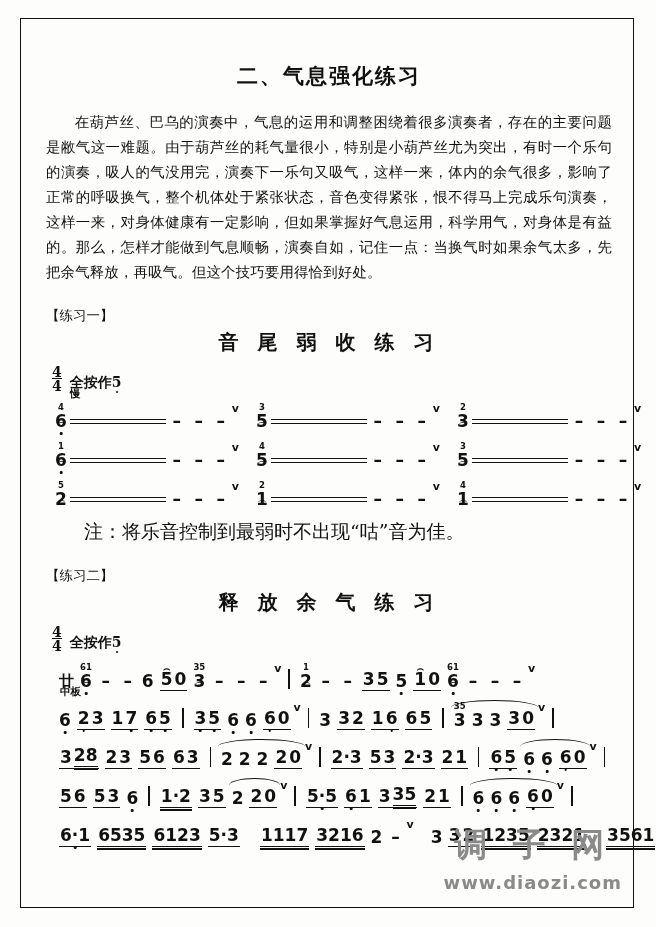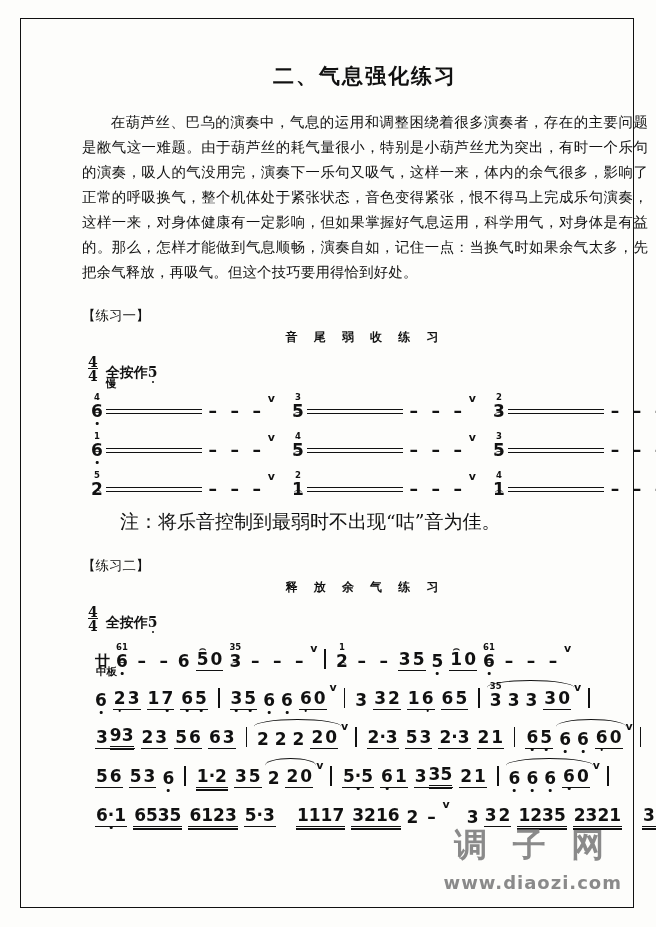--- a/index.html
+++ b/index.html
@@ -20,21 +20,20 @@
     left:20px;top:18px;
     width:614px;height:890px;
     border:1.5px solid #111;
     box-sizing:border-box;
   }
   .inner{
     position:absolute;
     left:46px;top:44px;
     width:566px;
     box-sizing:border-box;
-    margin-left:36px;
   }
 
   
   .sec-title{
     text-align:center;
     font-family:"DejaVu Serif","Liberation Serif",serif;
     font-weight:bold;
     font-size:21px;
     letter-spacing:2px;
     margin:18px 0 20px 0;
@@ -52,21 +51,21 @@
   .ex-label{
     font-family:"DejaVu Serif","Liberation Serif",serif;
     font-weight:normal;
     font-size:13.5px;
     margin:22px 0 2px 0;
   }
   .ex-title{
     text-align:center;
     font-family:"DejaVu Serif","Liberation Serif",serif;
     font-weight:bold;
-    font-size:12px;
+    font-size:20px;
     letter-spacing:6px;
     margin:4px 0 10px 0;
   }
   .note-line{
     font-family:"DejaVu Serif","Liberation Serif",serif;
     font-size:19px;
     margin:10px 0 0 38px;
   }
 
   
@@ -470,21 +469,21 @@
           <span class="n">0</span>
         </span>
       </span>
       <span class="vtop" style="position:relative;top:-16px;">v</span>
       <span class="bar"></span>
     </div>
 
     <div class="stave" style="margin-left:10px;">
       <span class="grp beam1">
         <span class="n">3</span>
-        <span class="n beam2">93</span>
+        <span class="n beam2">28</span>
       </span>
       <span class="grp beam1">
         <span class="n">2</span>
         <span class="n">3</span>
       </span>
       <span class="grp beam1">
         <span class="n">5</span>
         <span class="n">6</span>
       </span>
       <span class="grp beam1">

